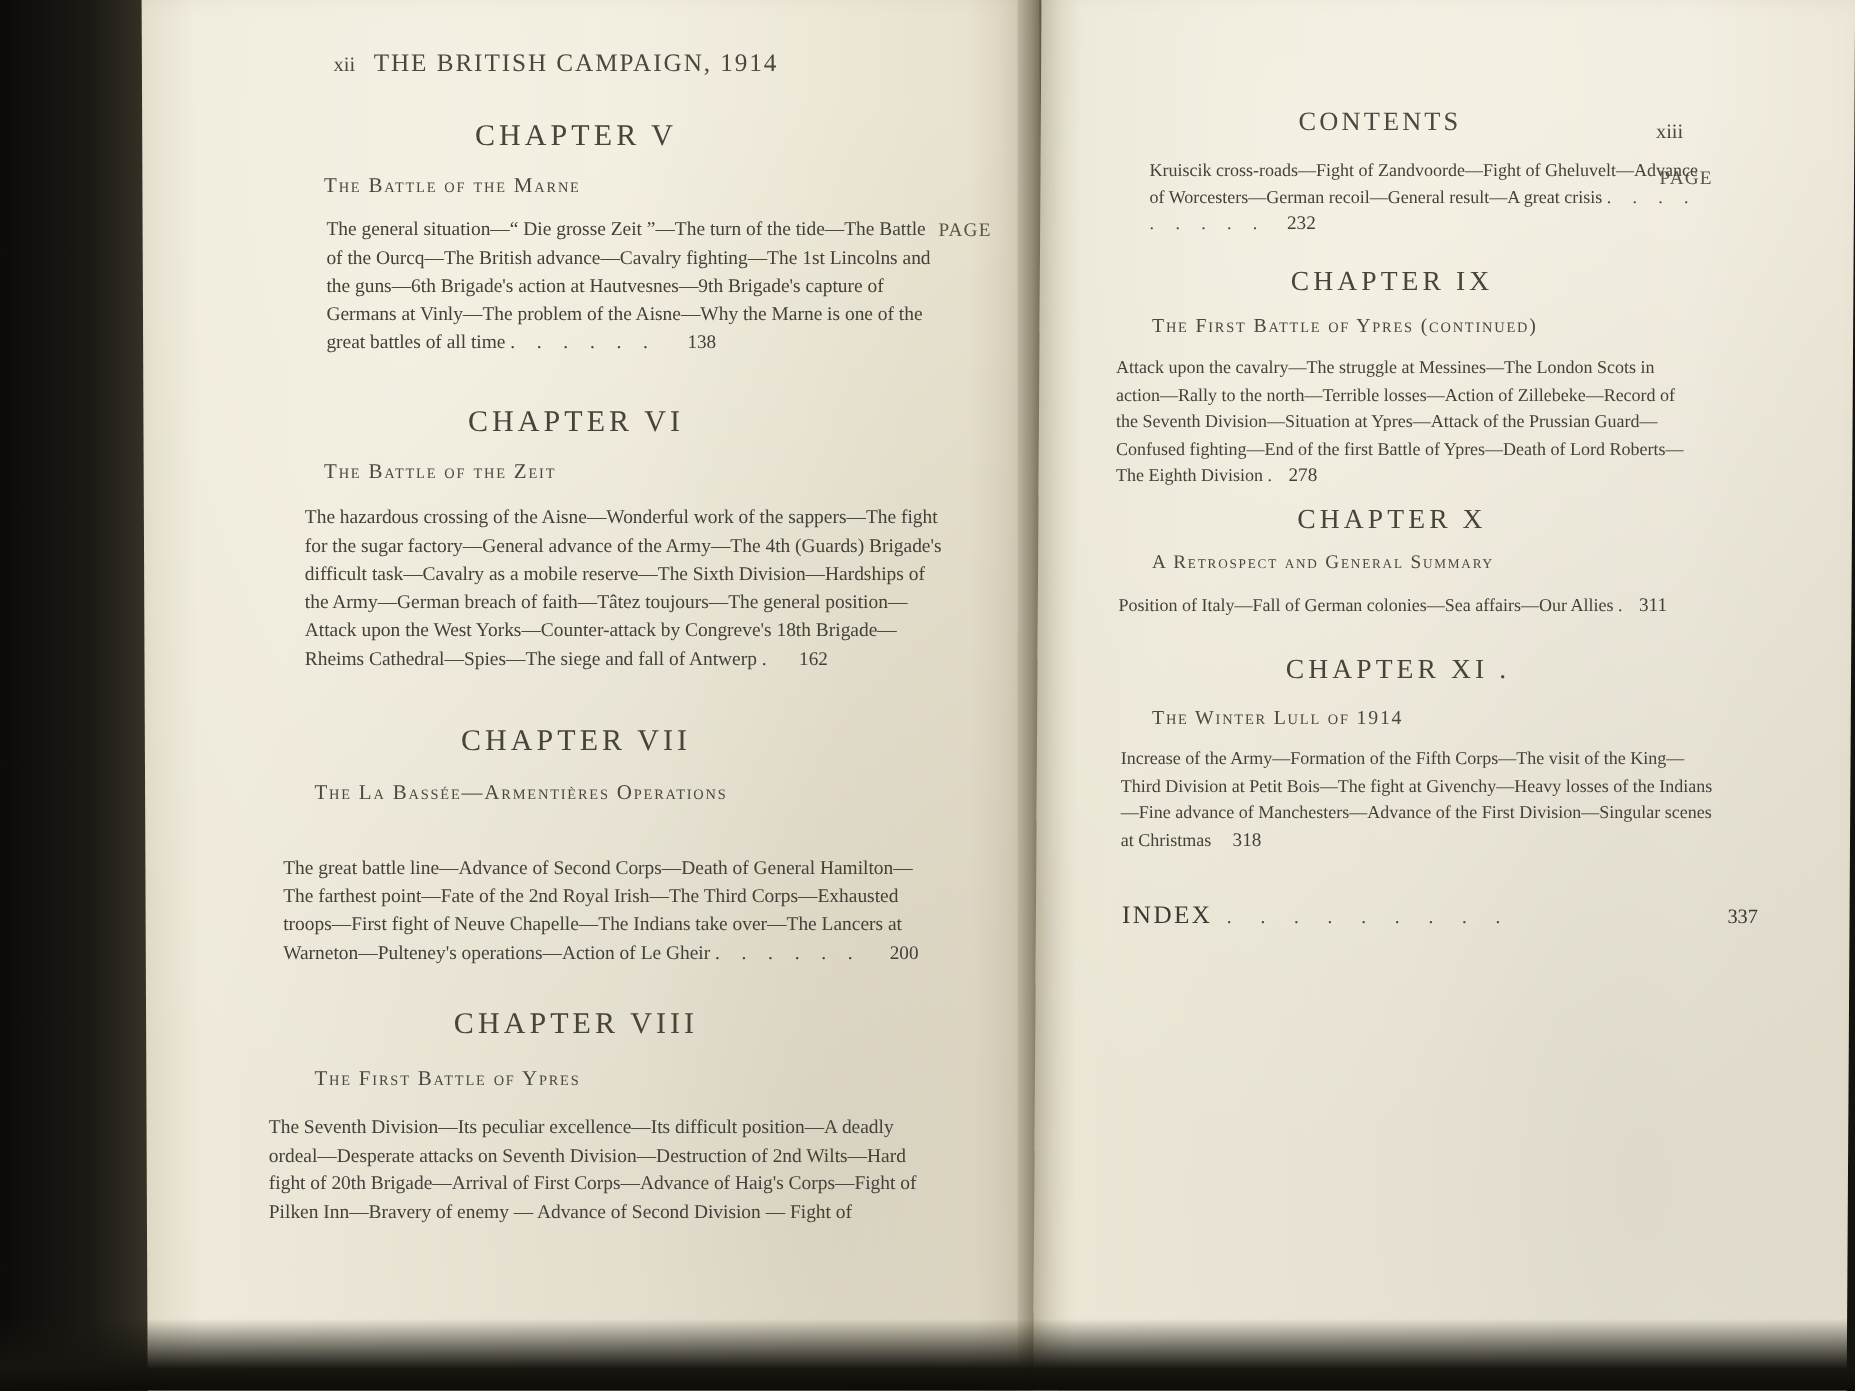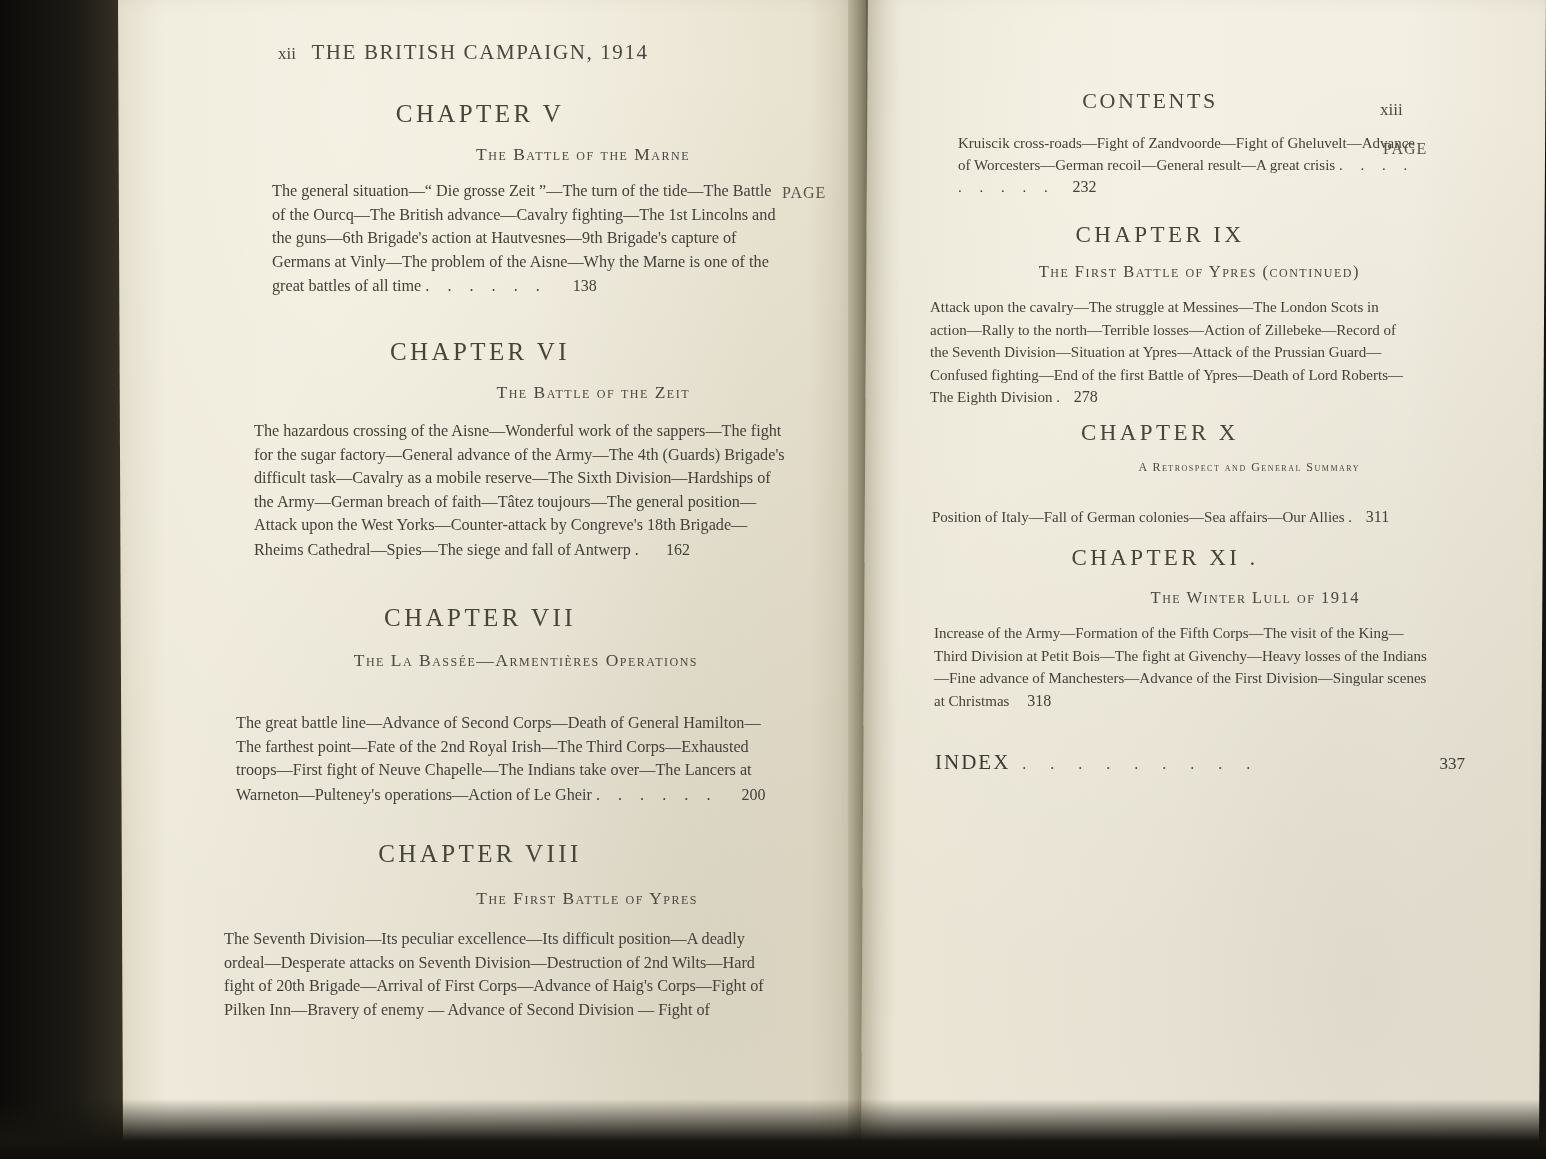--- a/index.html
+++ b/index.html
@@ -90,21 +90,21 @@
     color: #4a4840;
   }
   .chapter-num {
     text-align: center;
     font-size: 25px;
     letter-spacing: 3.4px;
     color: #474539;
     margin: 0;
   }
   .chapter-title {
-    text-align: right;
+    text-align: left;
     font-size: 17.5px;
     letter-spacing: 1.5px;
     color: #4a4840;
     margin: 0;
     font-variant: small-caps;
     text-transform: none;
   }
   .summary {
     font-size: 16.2px;
     line-height: 23.5px;
@@ -258,23 +258,23 @@
     </div>
     <div class="r-block summary" style="left:930px; top:296px; width:482px; font-size:15px; line-height:22.5px;">
       <span>Attack upon the cavalry—The struggle at Messines—The London Scots in action—Rally to the north—Terrible losses—Action of Zillebeke—Record of the Seventh Division—Situation at Ypres—Attack of the Prussian Guard—Confused fighting—End of the first Battle of Ypres—Death of Lord Roberts—The Eighth Division .</span>
       <span class="pgnum" style="margin-left:10px;">278</span>
     </div>
 
     <div class="r-block" style="left:1000px; top:420px; width:320px;">
       <p class="chapter-num" style="font-size:23px;">CHAPTER X</p>
     </div>
     <div class="r-block" style="left:960px; top:460px; width:400px;">
-      <p class="chapter-title" style="font-size:12px;">A Retrospect and General Summary</p>
-    </div>
-    <div class="r-block summary" style="left:932px; top:506px; width:500px; font-size:15px; line-height:22px;">
+      <p class="chapter-title" style="font-size:16px;">A Retrospect and General Summary</p>
+    </div>
+    <div class="r-block summary" style="left:932px; top:494px; width:500px; font-size:15px; line-height:22px;">
       <span>Position of Italy—Fall of German colonies—Sea affairs—Our Allies .</span>
       <span class="pgnum" style="margin-left:10px;">311</span>
     </div>
 
     <div class="r-block" style="left:1000px; top:545px; width:330px;">
       <p class="chapter-num" style="font-size:23px;">CHAPTER XI .</p>
     </div>
     <div class="r-block" style="left:960px; top:588px; width:400px;">
       <p class="chapter-title" style="font-size:16.5px;">The Winter Lull of 1914</p>
     </div>

